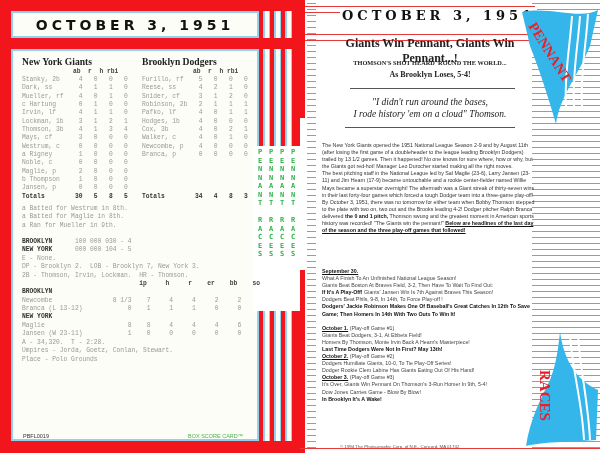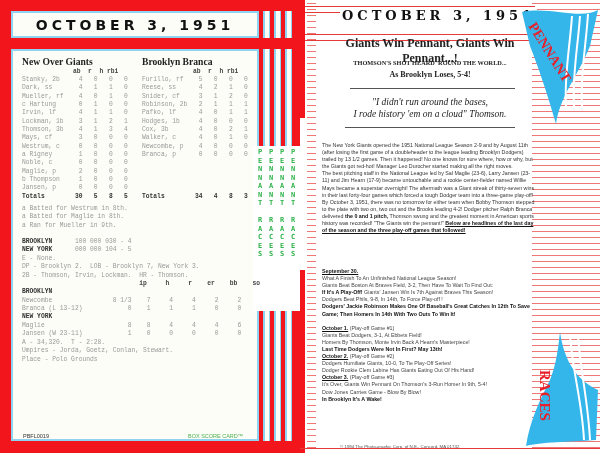--- a/index.html
+++ b/index.html
@@ -60,41 +60,41 @@
   <div class="stripe" style="left:285px;top:49px;height:97px;"></div>
   <div class="green-bg"></div>
   <div class="green-col" style="left:255px;">P<br>E<br>N<br>N<br>A<br>N<br>T<br><br>R<br>A<br>C<br>E<br>S</div>
   <div class="green-col" style="left:266px;">P<br>E<br>N<br>N<br>A<br>N<br>T<br><br>R<br>A<br>C<br>E<br>S</div>
   <div class="green-col" style="left:277px;">P<br>E<br>N<br>N<br>A<br>N<br>T<br><br>R<br>A<br>C<br>E<br>S</div>
   <div class="green-col" style="left:288px;">P<br>E<br>N<br>N<br>A<br>N<br>T<br><br>R<br>A<br>C<br>E<br>S</div>
   <div class="stripe" style="left:263px;top:311px;height:130px;"></div>
   <div class="stripe" style="left:274px;top:311px;height:130px;"></div>
   <div class="stripe" style="left:285px;top:311px;height:130px;"></div>
 
-  <div class="abs team-name" style="left:22px;top:56px;">New Over Giants</div>
+  <div class="abs team-name" style="left:22px;top:56px;">New York Giants</div>
   <div class="abs hdr" style="left:73px;top:68px;">ab  r  h rbi</div>
   <div class="abs" style="left:22px;top:76px;" id="giants-rows">
       <div class="mono">Stanky, 2b     4   0   0   0</div>
       <div class="mono">Dark, ss       4   1   1   0</div>
       <div class="mono">Mueller, rf    4   0   1   0</div>
       <div class="mono">c Hartung      0   1   0   0</div>
       <div class="mono">Irvin, lf      4   1   1   0</div>
       <div class="mono">Lockman, 1b    3   1   2   1</div>
       <div class="mono">Thomson, 3b    4   1   3   4</div>
       <div class="mono">Mays, cf       3   0   0   0</div>
       <div class="mono">Westrum, c     0   0   0   0</div>
       <div class="mono">a Rigney       1   0   0   0</div>
       <div class="mono">Noble, c       0   0   0   0</div>
       <div class="mono">Maglie, p      2   0   0   0</div>
       <div class="mono">b Thompson     1   0   0   0</div>
       <div class="mono">Jansen, p      0   0   0   0</div>
       <div class="mono bold-line">Totals        30   5   8   5</div>
     </div>
 
-  <div class="abs team-name" style="left:142px;top:56px;">Brooklyn Branca</div>
+  <div class="abs team-name" style="left:142px;top:56px;">Brooklyn Dodgers</div>
   <div class="abs hdr" style="left:193px;top:68px;">ab  r  h rbi</div>
   <div class="abs" style="left:142px;top:76px;" id="dodgers-rows">
       <div class="mono">Furillo, rf    5   0   0   0</div>
       <div class="mono">Reese, ss      4   2   1   0</div>
       <div class="mono">Snider, cf     3   1   2   0</div>
       <div class="mono">Robinson, 2b   2   1   1   1</div>
       <div class="mono">Pafko, lf      4   0   1   1</div>
       <div class="mono">Hodges, 1b     4   0   0   0</div>
       <div class="mono">Cox, 3b        4   0   2   1</div>
       <div class="mono">Walker, c      4   0   1   0</div>

